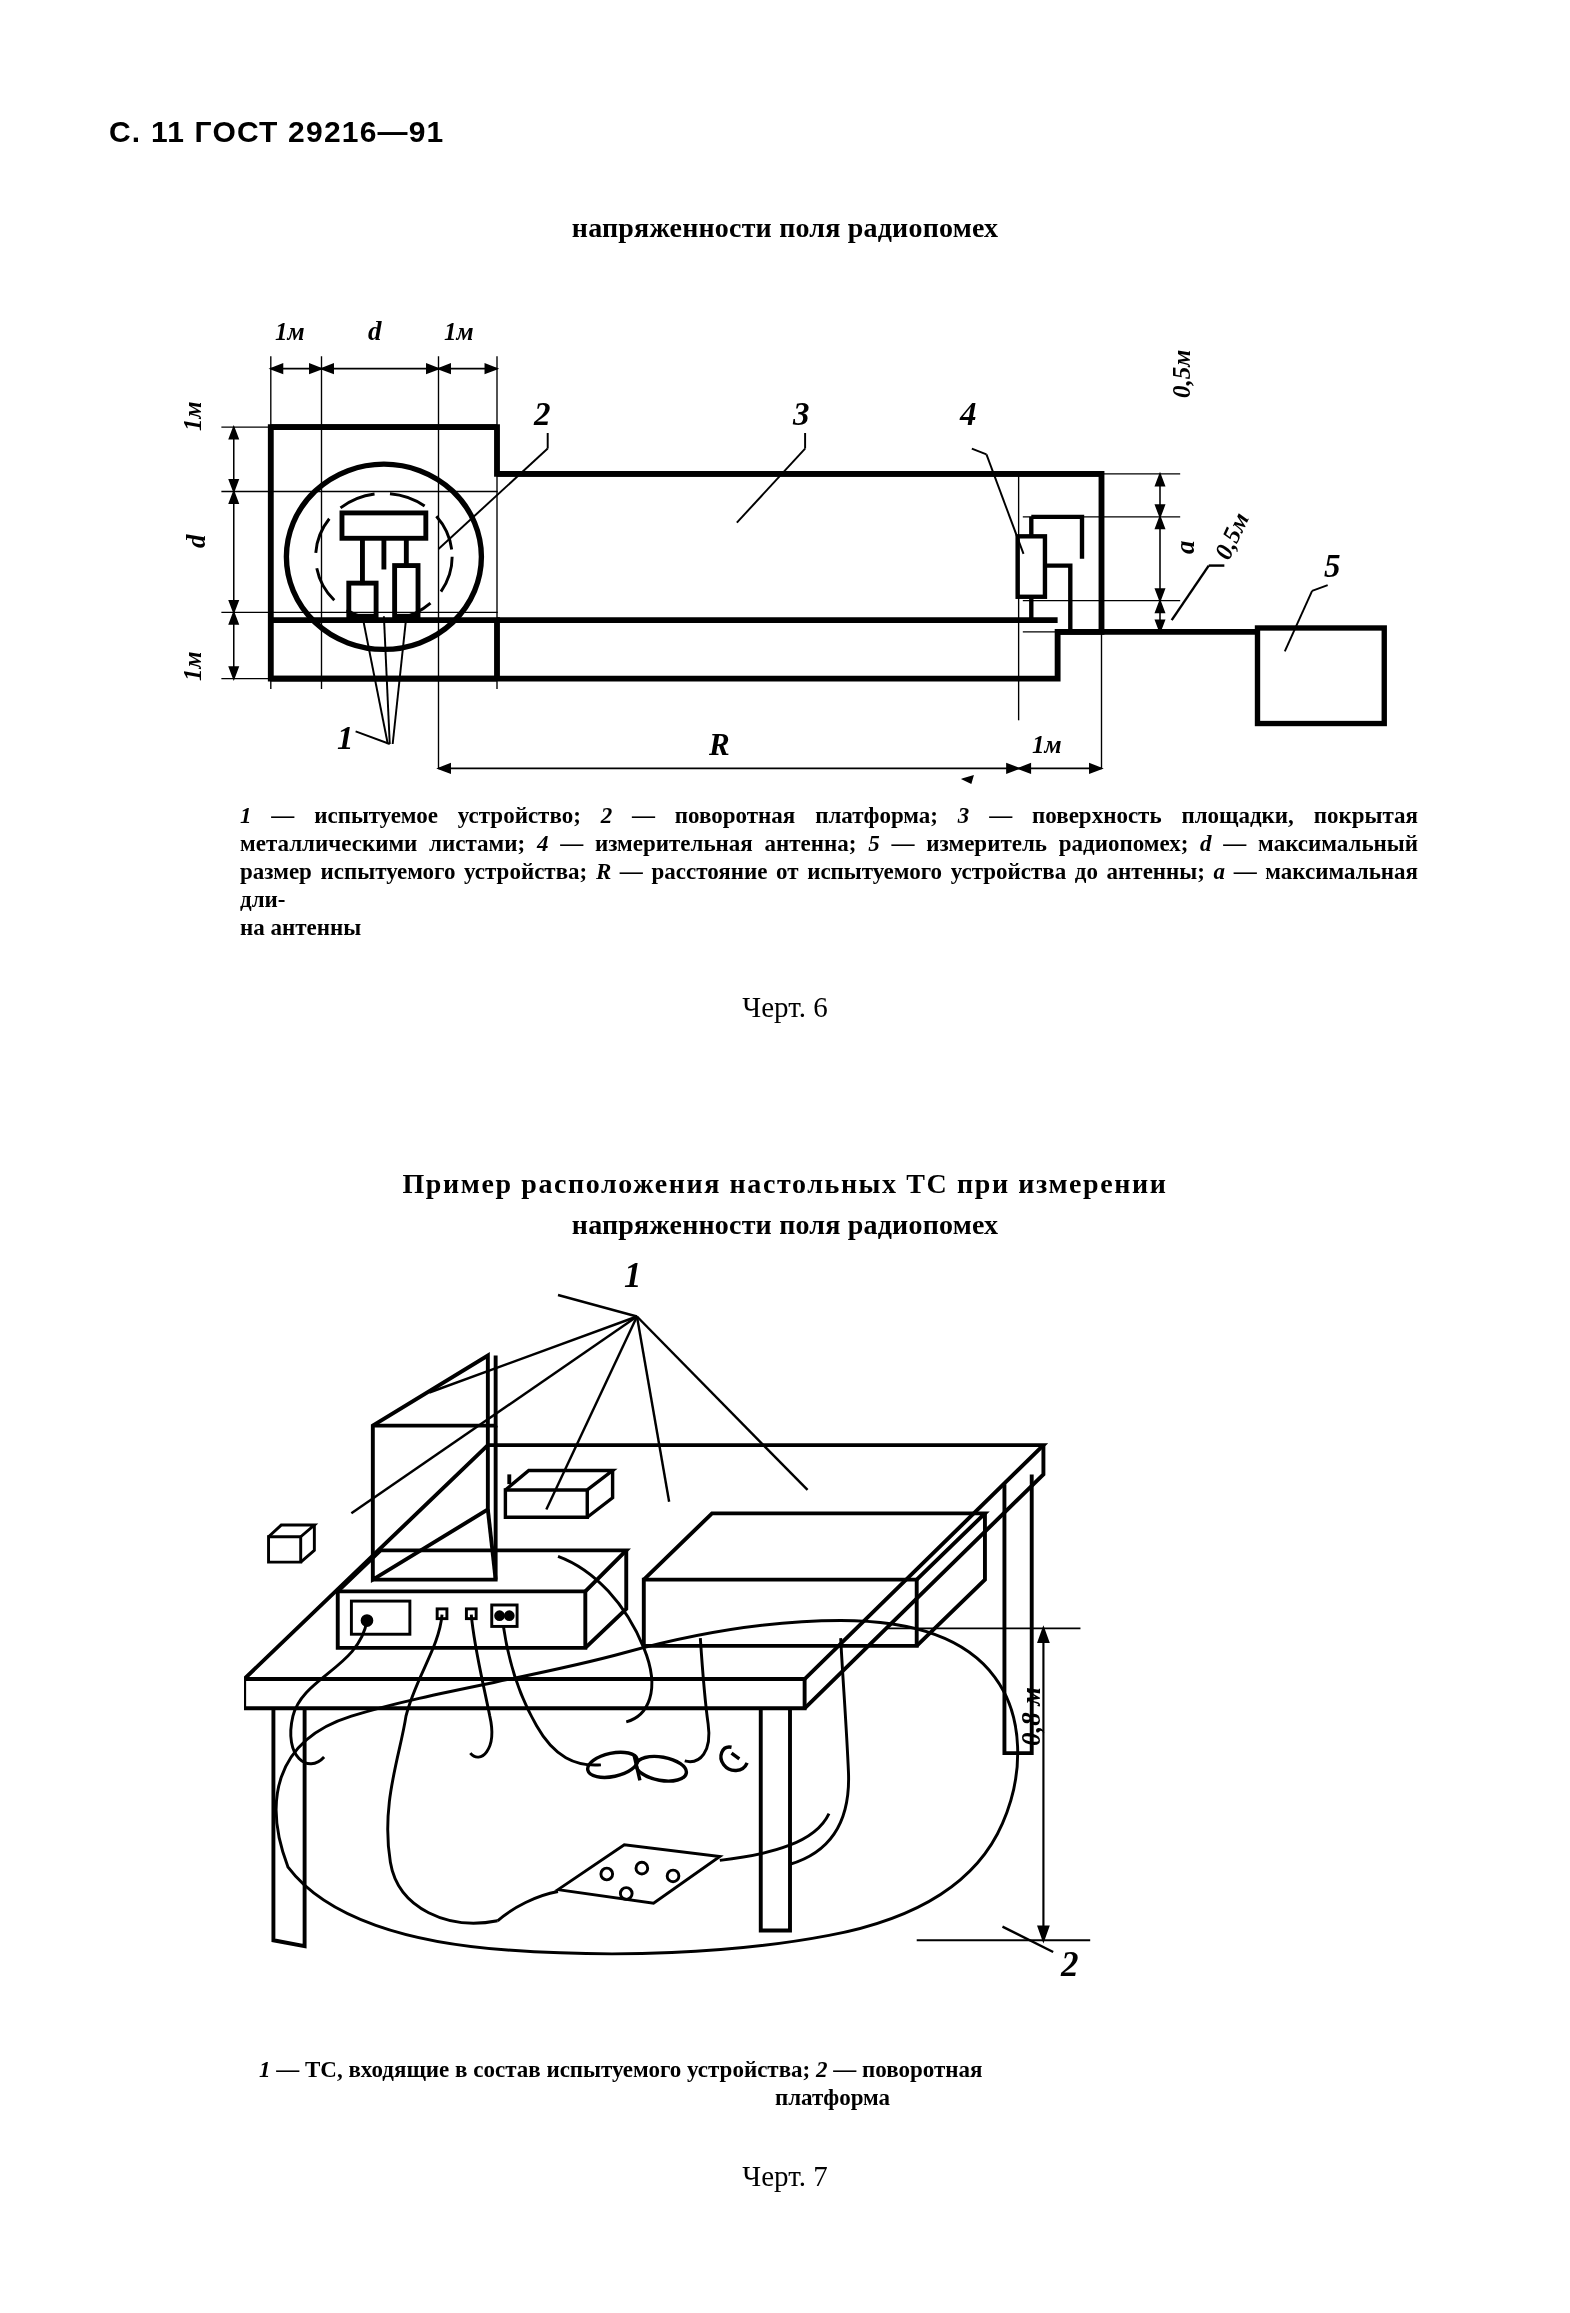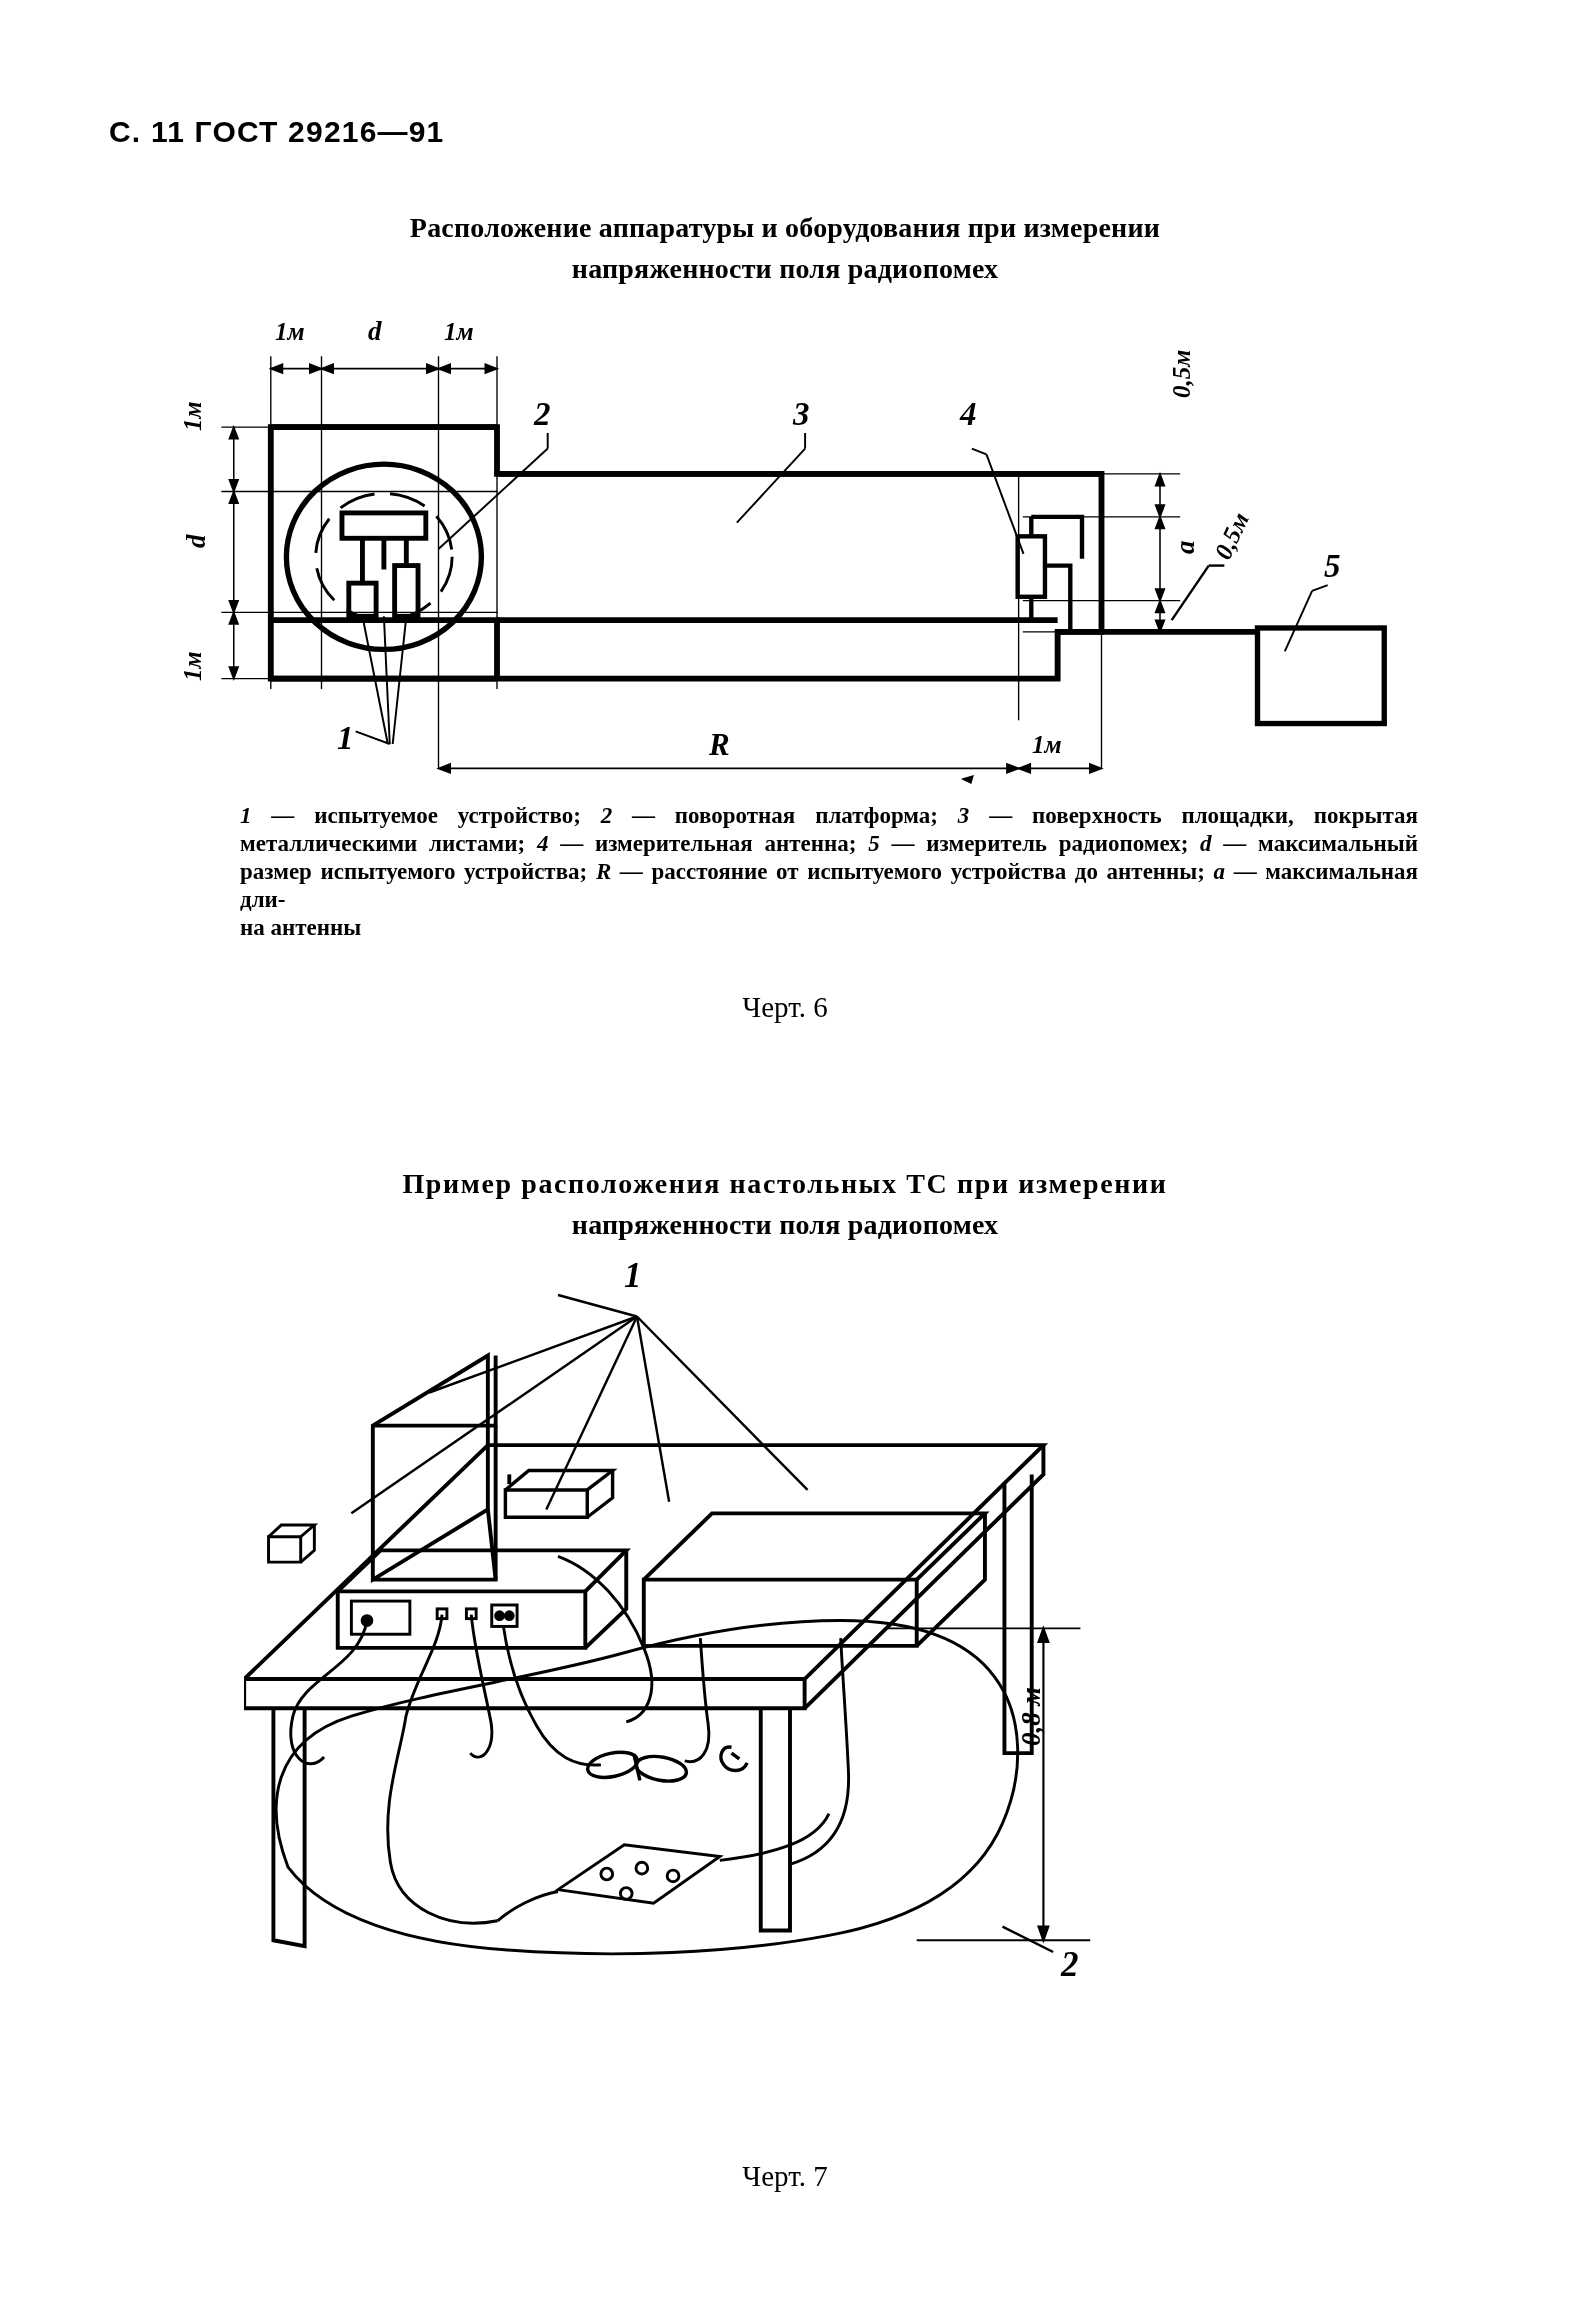--- a/index.html
+++ b/index.html
@@ -106,21 +106,20 @@
   }
 </style>
 </head>
 <body>
 
 <div class="page">
 
   <div class="page-header">С. 11  ГОСТ 29216—91</div>
 
   <div class="fig-title" id="title-6">
-    <div>Расположение аппаратуры и оборудования при измерении</div>
     <div>напряженности поля радиопомех</div>
   </div>
 
   <div class="drawing" id="drawing-6">
     <svg width="1287" height="478" viewBox="0 0 1320 490" xmlns="http://www.w3.org/2000/svg">
       <g fill="none" stroke="#000" stroke-width="1.4" stroke-linecap="square">
 
         <line x1="128" y1="48" x2="128" y2="388"></line>
         <line x1="180" y1="48" x2="180" y2="388"></line>
         <line x1="300" y1="48" x2="300" y2="470"></line>
@@ -427,16 +426,20 @@
         <line x1="778" y1="686" x2="830" y2="712"></line>
       </g>
     </svg>
 
     
     <div style="position:absolute; left:380px; top:-2px; font-size:35px;" class="italic-lbl">1</div>
     <div style="position:absolute; left:817px; top:687px; font-size:35px;" class="italic-lbl">2</div>
     <div style="position:absolute; left:772px; top:488px; font-size:27px; transform:rotate(-90deg); transform-origin:left top;" class="italic-lbl">0,8 м</div>
   </div>
 
+  <div class="legend" id="legend-7">
+    <span><i>1</i> — ТС,  входящие в  состав  испытуемого устройства;  <i>2</i> — поворотная</span>
+    <span class="lastline">платформа</span>
+  </div>
   <div class="fig-num" id="fignum-7">Черт. 7</div>
 
 </div>
 
 
 </body></html>

